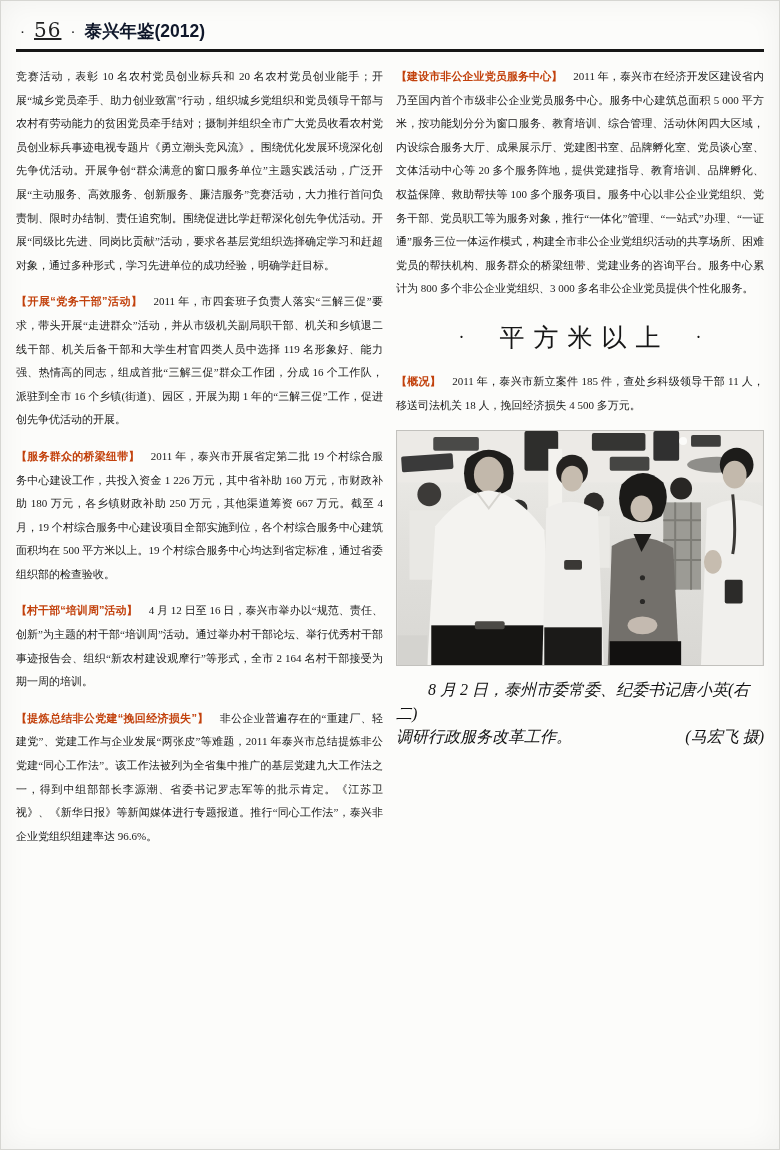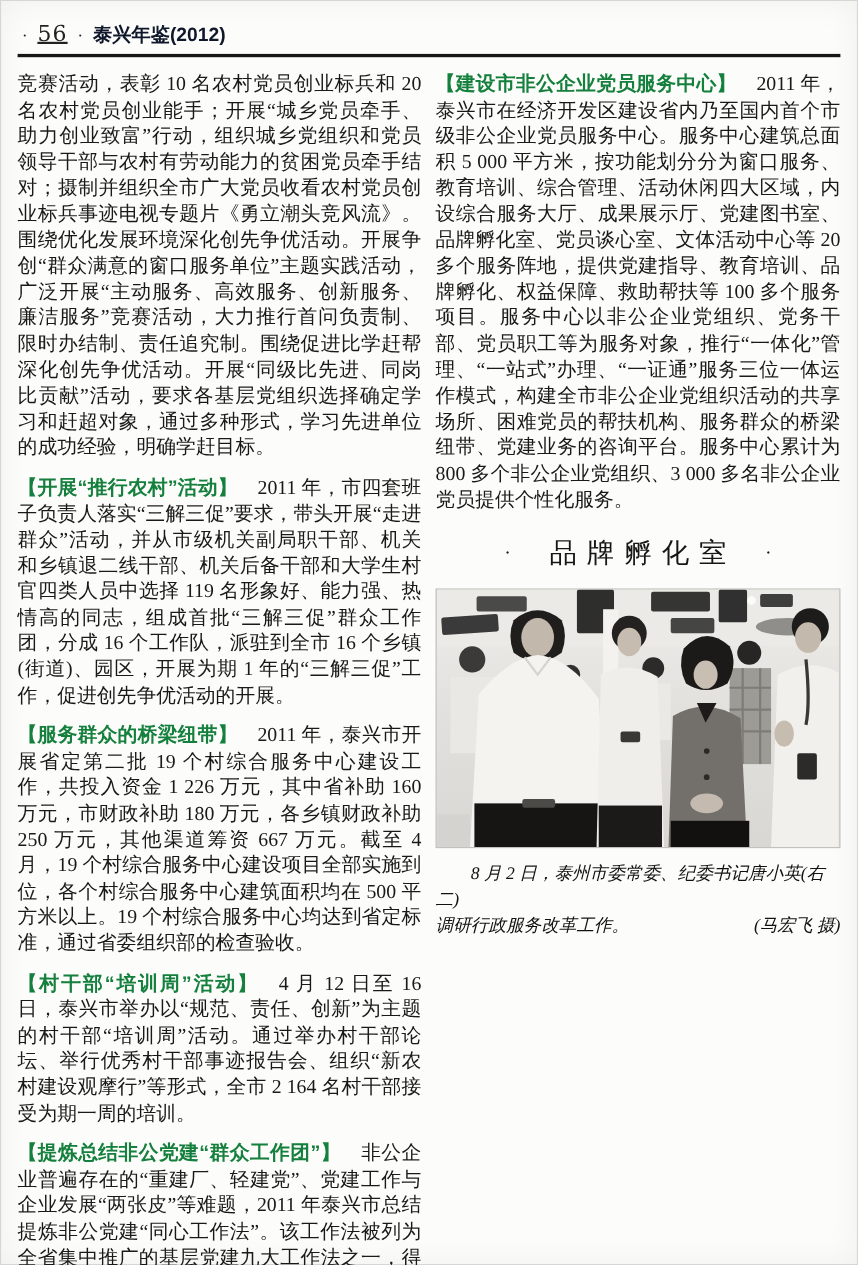--- a/index.html
+++ b/index.html
@@ -26,27 +26,27 @@
   .running-head .dot{font-size:15px;color:#222;}
   .page-num{font-size:20px;letter-spacing:1px;color:#222;font-family:"DejaVu Serif",serif;text-decoration:underline;}
   .book-title{font-size:17.5px;font-weight:bold;font-family:"Liberation Sans","DejaVu Sans",sans-serif;color:#0f172a;}
   .head-rule{border:none;border-top:3px solid #171717;margin:3px 0 13px 0;}
 
   
   .columns{display:flex;gap:13px;}
   .col{width:368px;box-sizing:border-box;}
   .para{
     margin:0 0 13px 0;
-    font-size:18px;line-height:23.6px;
+    font-size:11px;line-height:23.6px;
     text-align:justify;
     color:#191919;
   }
   .para .entry-head{
     font-family:"Liberation Sans","DejaVu Sans",sans-serif;
-    font-weight:bold;color:#15803d;
+    font-weight:bold;color:#c2410c;
   }
   
   .section-head{
     display:flex;justify-content:center;align-items:center;gap:26px;
     margin:20px 0 16px 0;
     font-size:25px;color:#161616;
   }
   .section-head .title{letter-spacing:9px;text-indent:9px;font-weight:500;}
   .section-head .sdot{font-size:18px;}
 
@@ -71,37 +71,40 @@
     <span class="page-num">56</span>
     <span class="dot">·</span>
     <span class="book-title">泰兴年鉴(2012)</span>
   </div>
   <hr class="head-rule">
 
   <div class="columns">
 
     <div class="col" id="left-col">
         <p class="para"><span>竞赛活动，表彰 10 名农村党员创业标兵和 20 名农村党员创业能手；开展“城乡党员牵手、助力创业致富”行动，组织城乡党组织和党员领导干部与农村有劳动能力的贫困党员牵手结对；摄制并组织全市广大党员收看农村党员创业标兵事迹电视专题片《勇立潮头竞风流》。围绕优化发展环境深化创先争优活动。开展争创“群众满意的窗口服务单位”主题实践活动，广泛开展“主动服务、高效服务、创新服务、廉洁服务”竞赛活动，大力推行首问负责制、限时办结制、责任追究制。围绕促进比学赶帮深化创先争优活动。开展“同级比先进、同岗比贡献”活动，要求各基层党组织选择确定学习和赶超对象，通过多种形式，学习先进单位的成功经验，明确学赶目标。</span></p>
-        <p class="para"><b class="entry-head">【开展“推行农村”活动】</b> <span>2011 年，市四套班子负责人落实“三解三促”要求，带头开展“走进群众”活动，并从市级机关副局职干部、机关和乡镇退二线干部、机关后备干部和大学生村官四类人员中选择 119 名形象好、能力强、热情高的同志，组成首批“三解三促”群众工作团，分成 16 个工作队，派驻到全市 16 个乡镇(街道)、园区，开展为期 1 年的“三解三促”工作，促进创先争优活动的开展。</span></p>
+        <p class="para"><b class="entry-head">【开展“党务干部”活动】</b> <span>2011 年，市四套班子负责人落实“三解三促”要求，带头开展“走进群众”活动，并从市级机关副局职干部、机关和乡镇退二线干部、机关后备干部和大学生村官四类人员中选择 119 名形象好、能力强、热情高的同志，组成首批“三解三促”群众工作团，分成 16 个工作队，派驻到全市 16 个乡镇(街道)、园区，开展为期 1 年的“三解三促”工作，促进创先争优活动的开展。</span></p>
         <p class="para"><b class="entry-head">【服务群众的桥梁纽带】</b> <span>2011 年，泰兴市开展省定第二批 19 个村综合服务中心建设工作，共投入资金 1 226 万元，其中省补助 160 万元，市财政补助 180 万元，各乡镇财政补助 250 万元，其他渠道筹资 667 万元。截至 4 月，19 个村综合服务中心建设项目全部实施到位，各个村综合服务中心建筑面积均在 500 平方米以上。19 个村综合服务中心均达到省定标准，通过省委组织部的检查验收。</span></p>
         <p class="para"><b class="entry-head">【村干部“培训周”活动】</b> <span>4 月 12 日至 16 日，泰兴市举办以“规范、责任、创新”为主题的村干部“培训周”活动。通过举办村干部论坛、举行优秀村干部事迹报告会、组织“新农村建设观摩行”等形式，全市 2 164 名村干部接受为期一周的培训。</span></p>
-        <p class="para"><b class="entry-head">【提炼总结非公党建“群众工作团”】</b> <span>非公企业普遍存在的“重建厂、轻建党”、党建工作与企业发展“两张皮”等难题，2011 年泰兴市总结提炼非公党建“同心工作法”。该工作法被列为全省集中推广的基层党建九大工作法之一，得到中组部部长李源潮、省委书记罗志军等的批示肯定。《江苏卫视》、《新华日报》等新闻媒体进行专题报道。推行“同心工作法”，泰兴非企业党组织组建率达 96.6%。</span></p>
+        <p class="para"><b class="entry-head">【提炼总结非公党建“挽回经济损失”】</b> <span>非公企业普遍存在的“重建厂、轻建党”、党建工作与企业发展“两张皮”等难题，2011 年泰兴市总结提炼非公党建“同心工作法”。该工作法被列为全省集中推广的基层党建九大工作法之一，得到中组部部长李源潮、省委书记罗志军等的批示肯定。《江苏卫视》、《新华日报》等新闻媒体进行专题报道。推行“同心工作法”，泰兴非企业党组织组建率达 96.6%。</span></p>
       </div>
 
     <div class="col">
       <div id="right-col-top">
           <p class="para"><b class="entry-head">【建设市非公企业党员服务中心】</b> <span>2011 年，泰兴市在经济开发区建设省内乃至国内首个市级非公企业党员服务中心。服务中心建筑总面积 5 000 平方米，按功能划分分为窗口服务、教育培训、综合管理、活动休闲四大区域，内设综合服务大厅、成果展示厅、党建图书室、品牌孵化室、党员谈心室、文体活动中心等 20 多个服务阵地，提供党建指导、教育培训、品牌孵化、权益保障、救助帮扶等 100 多个服务项目。服务中心以非公企业党组织、党务干部、党员职工等为服务对象，推行“一体化”管理、“一站式”办理、“一证通”服务三位一体运作模式，构建全市非公企业党组织活动的共享场所、困难党员的帮扶机构、服务群众的桥梁纽带、党建业务的咨询平台。服务中心累计为 800 多个非公企业党组织、3 000 多名非公企业党员提供个性化服务。</span></p>
         </div>
 
       <div class="section-head">
         <span class="sdot">·</span>
-        <span class="title">品牌孵化室</span>
+        <span class="title">平方米以上</span>
         <span class="sdot">·</span>
       </div>
 
+      <div id="right-col-mid">
+          <p class="para"><b class="entry-head">【概况】</b> <span>2011 年，泰兴市新立案件 185 件，查处乡科级领导干部 11 人，移送司法机关 18 人，挽回经济损失 4 500 多万元。</span></p>
+        </div>
 
       <figure class="photo-figure" style="margin:2px 0 4px 0">
         <svg class="photo-svg" viewBox="0 0 368 236" xmlns="http://www.w3.org/2000/svg" role="img">
           <defs>
             <linearGradient id="bgGrad" x1="0" y1="0" x2="0" y2="1">
               <stop offset="0" stop-color="#efeeea"></stop>
               <stop offset="0.45" stop-color="#e2e1dd"></stop>
               <stop offset="1" stop-color="#d8d7d3"></stop>
             </linearGradient>
           </defs>

